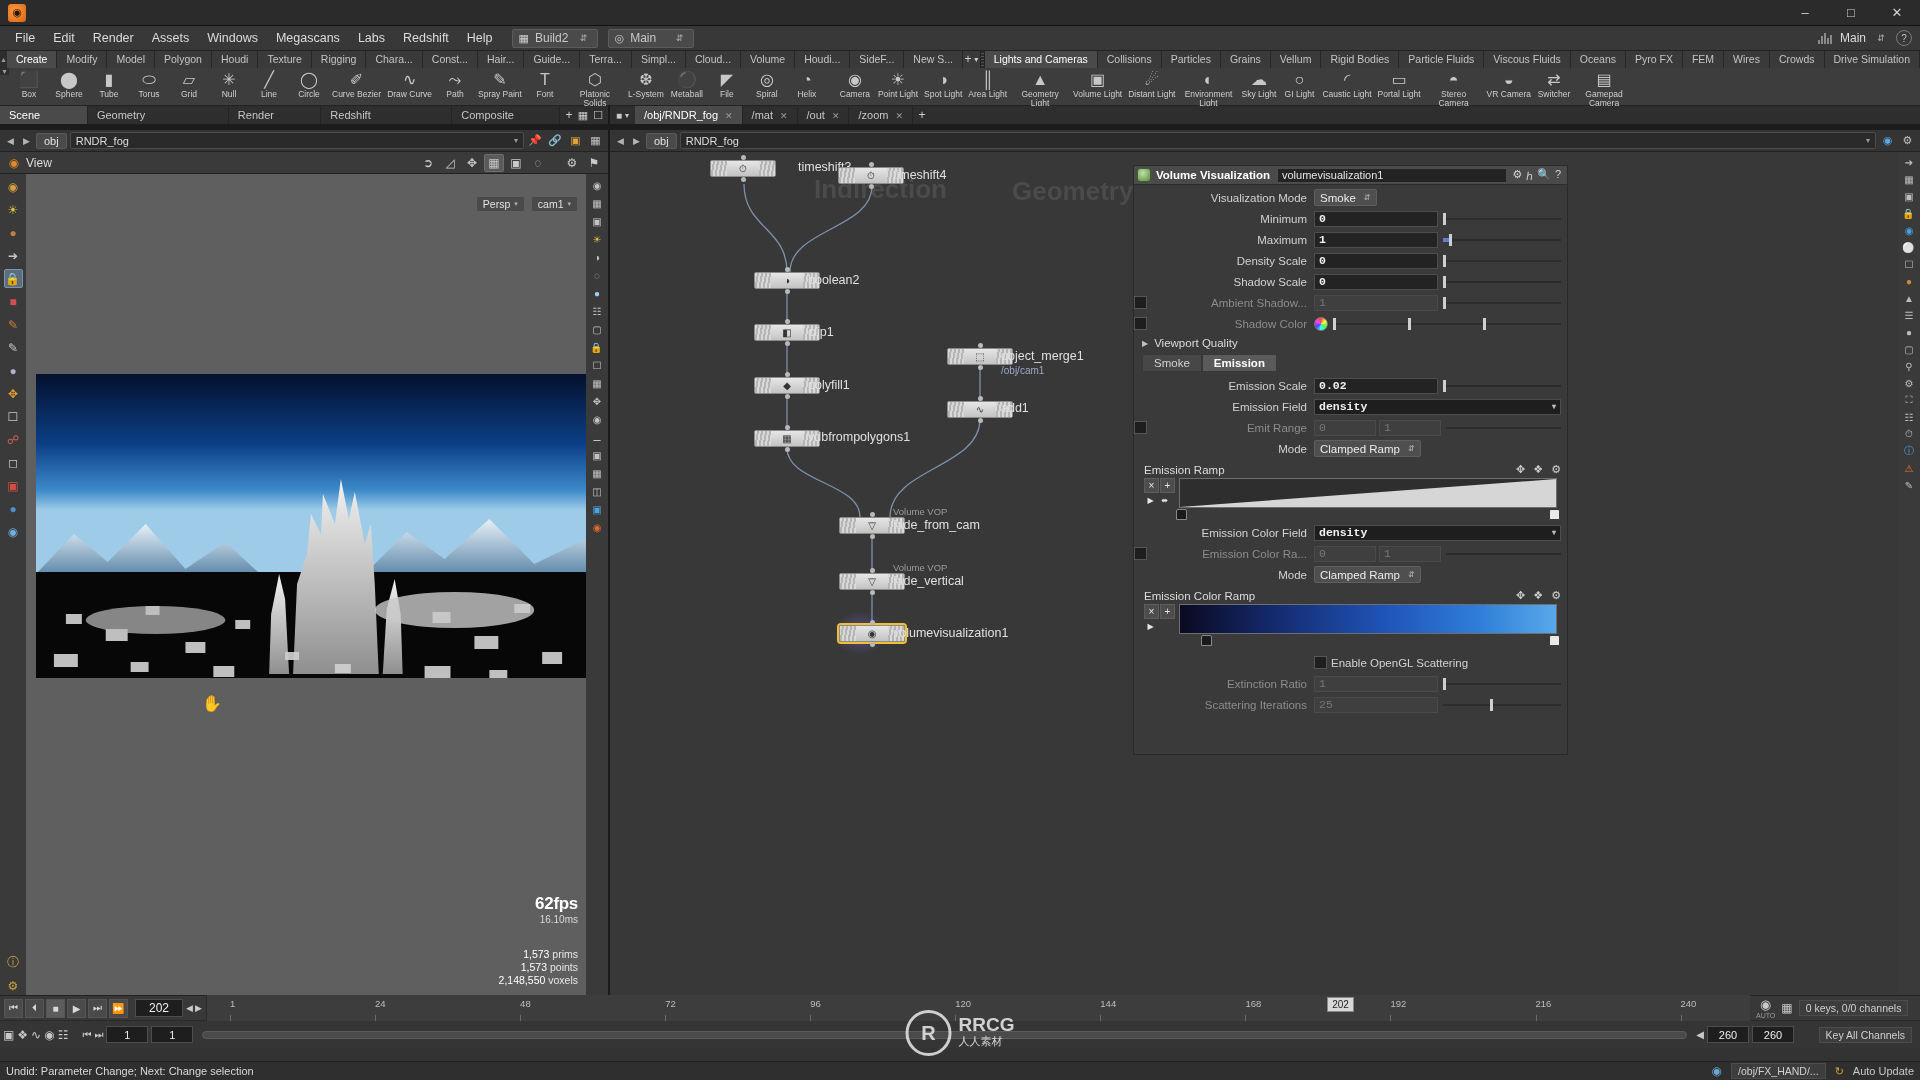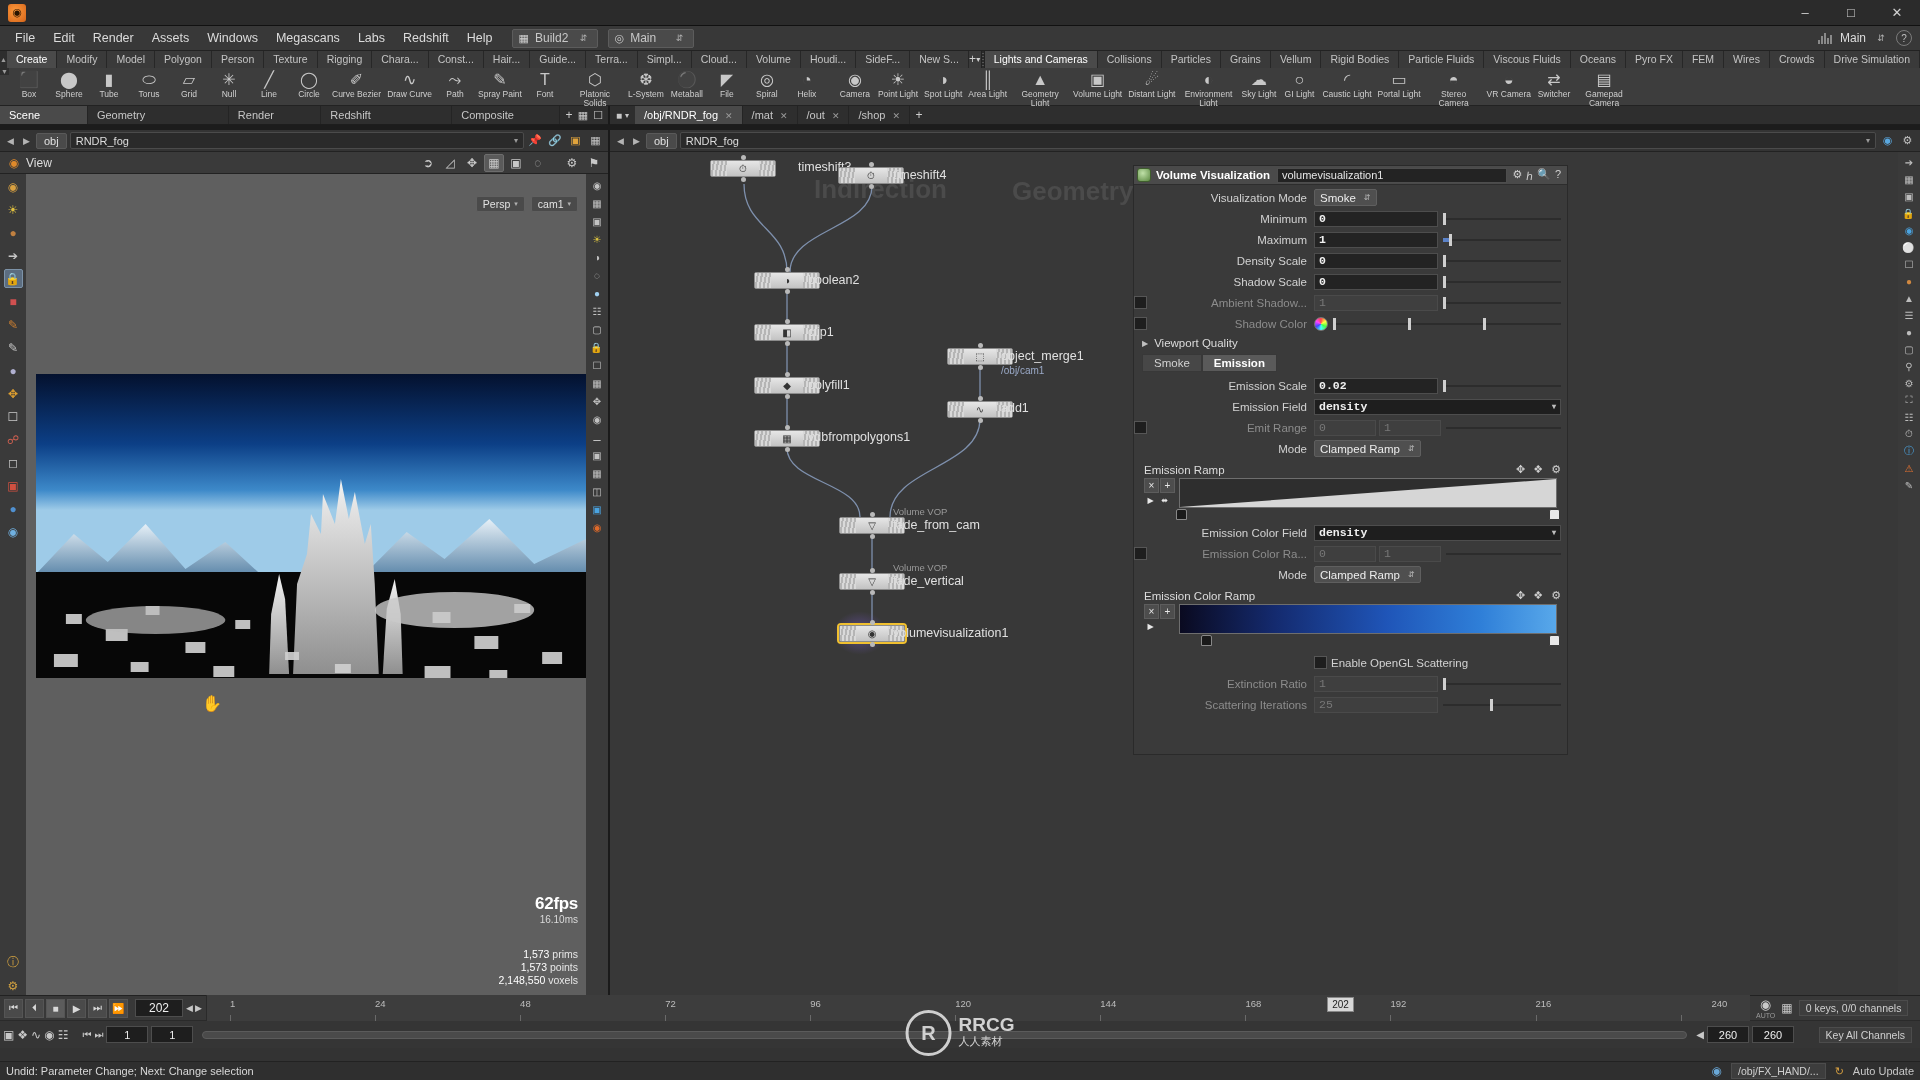--- a/index.html
+++ b/index.html
@@ -280,21 +280,21 @@
     </div>
   </div>
 
   <div class="shelfrow">
     <div class="shelfarrow">▲</div>
     <div id="shelf-tabs-left" style="display:flex">
         <div class="shelf-tab active">Create</div>
         <div class="shelf-tab">Modify</div>
         <div class="shelf-tab">Model</div>
         <div class="shelf-tab">Polygon</div>
-        <div class="shelf-tab">Person</div>
+        <div class="shelf-tab">Houdi</div>
         <div class="shelf-tab">Texture</div>
         <div class="shelf-tab">Rigging</div>
         <div class="shelf-tab">Chara...</div>
         <div class="shelf-tab">Const...</div>
         <div class="shelf-tab">Hair...</div>
         <div class="shelf-tab">Guide...</div>
         <div class="shelf-tab">Terra...</div>
         <div class="shelf-tab">Simpl...</div>
         <div class="shelf-tab">Cloud...</div>
         <div class="shelf-tab">Volume</div>
@@ -489,21 +489,21 @@
     </div>
     <div class="panetabs" style="flex:1">
       <div style="display:flex;align-items:center;gap:3px;padding:0 6px">
         <span style="font-size:10px">■</span>
         <span style="font-size:8px">▾</span>
       </div>
       <div id="net-tabs" style="display:flex">
           <div class="ptab active"><span>/obj/RNDR_fog</span><span class="x">✕</span></div>
           <div class="ptab"><span>/mat</span><span class="x">✕</span></div>
           <div class="ptab"><span>/out</span><span class="x">✕</span></div>
-          <div class="ptab"><span>/shop</span><span class="x">✕</span></div>
+          <div class="ptab"><span>/zoom</span><span class="x">✕</span></div>
         </div>
       <div class="ptab-plus">+</div>
     </div>
   </div>
 
   <div class="main">
 
     <div class="leftpane">
       <div class="pathbar">
         <span class="pb-arrow">◀</span>
@@ -1083,21 +1083,21 @@
             <div class="tick" style="left: 48.5%;">120</div>
             <div class="tickline" style="left: 48.5%;"></div>
             <div class="tick" style="left: 57.9%;">144</div>
             <div class="tickline" style="left: 57.9%;"></div>
             <div class="tick" style="left: 67.3%;">168</div>
             <div class="tickline" style="left: 67.3%;"></div>
             <div class="tick" style="left: 76.7%;">192</div>
             <div class="tickline" style="left: 76.7%;"></div>
             <div class="tick" style="left: 86.1%;">216</div>
             <div class="tickline" style="left: 86.1%;"></div>
-            <div class="tick" style="left: 95.5%; margin-left: 31px;">240</div>
+            <div class="tick" style="left: 95.5%;">240</div>
             <div class="tickline" style="left: 95.5%;"></div>
           </div>
         <div class="playhead" id="playhead" style="left: 72.5977%;">202</div>
       </div>
       <div style="width:170px;display:flex;align-items:center;gap:6px;padding:0 6px;position:relative">
         <div style="display:flex;flex-direction:column;align-items:center">
           <span style="font-size:13px;color:#c8c8c8">◉</span>
           <span style="font-size:7px;color:#9a9a9a">AUTO</span>
         </div>
         <span style="font-size:12px;color:#c8c8c8">▦</span>

